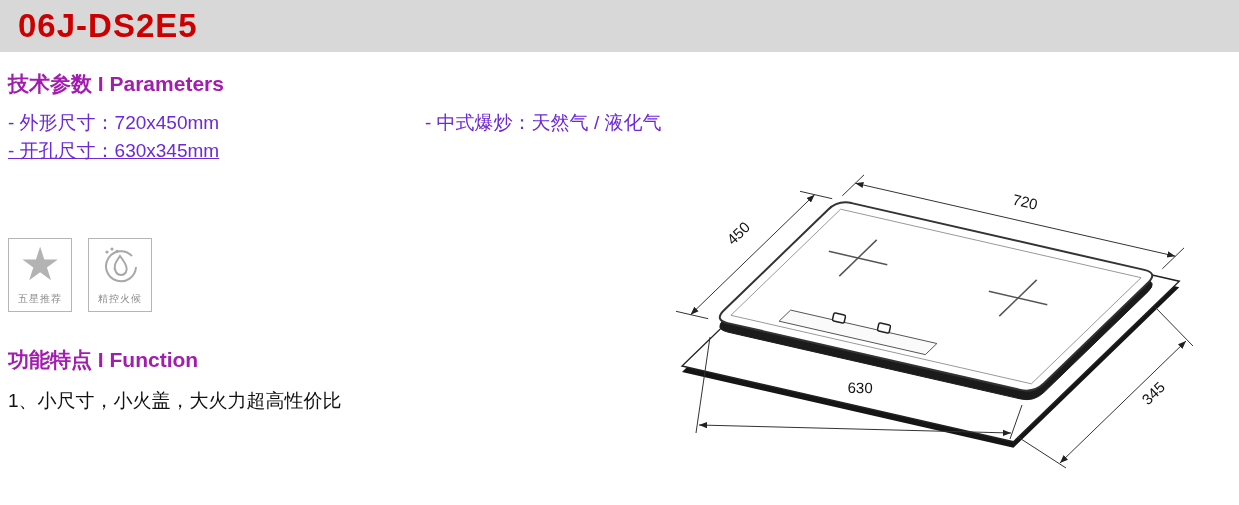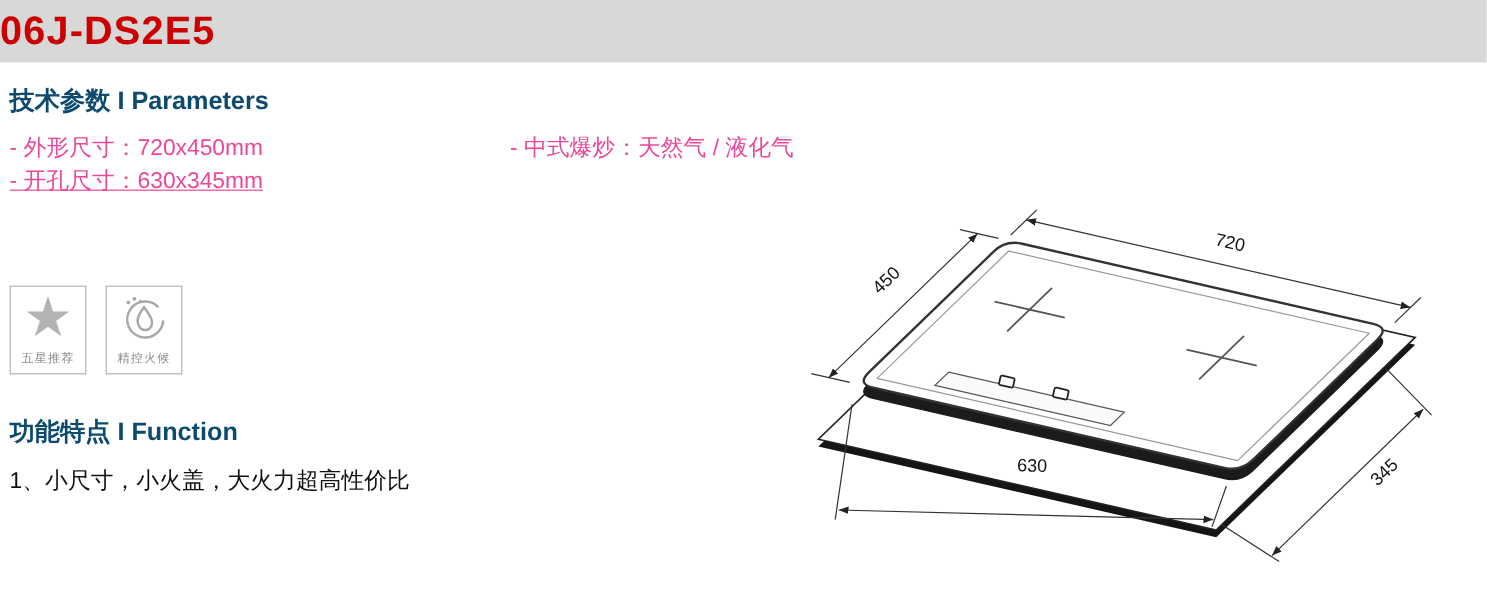--- a/index.html
+++ b/index.html
@@ -7,30 +7,30 @@
     width:1239px;height:505px;position:relative;overflow:hidden;
     background:#ffffff;
     font-family:"Liberation Sans","DejaVu Sans",sans-serif;
     color:#111;
   }
   .header-bar{
     position:absolute;left:0;top:0;width:1239px;height:52px;
     background:#d8d8d8;display:flex;align-items:center;
   }
   .model{
-    color:#cc0000;font-size:33px;font-weight:bold;padding-left:0;
+    color:#cc0000;font-size:33px;font-weight:bold;padding-left:18px;
     letter-spacing:1px;
   }
   .heading{
-    position:absolute;left:8px;font-size:21px;font-weight:bold;color:#0c4a6e;
+    position:absolute;left:8px;font-size:21px;font-weight:bold;color:#a21caf;
   }
   .params-heading{top:70px;}
   .function-heading{top:346px;}
   .param-line{
-    position:absolute;font-size:19px;color:#ec4899;white-space:nowrap;
+    position:absolute;font-size:19px;color:#6d28d9;white-space:nowrap;
   }
   .p1{left:8px;top:110px;}
   .p2{left:8px;top:138px;text-decoration:underline;}
   .p3{left:425px;top:110px;}
   .func-line{position:absolute;left:8px;top:388px;font-size:19px;white-space:nowrap;}
   .tiles{
     position:absolute;left:8px;top:238px;display:flex;gap:16px;
   }
   .tile{
     width:64px;height:74px;border:1px solid #b5b5b5;background:#fff;

